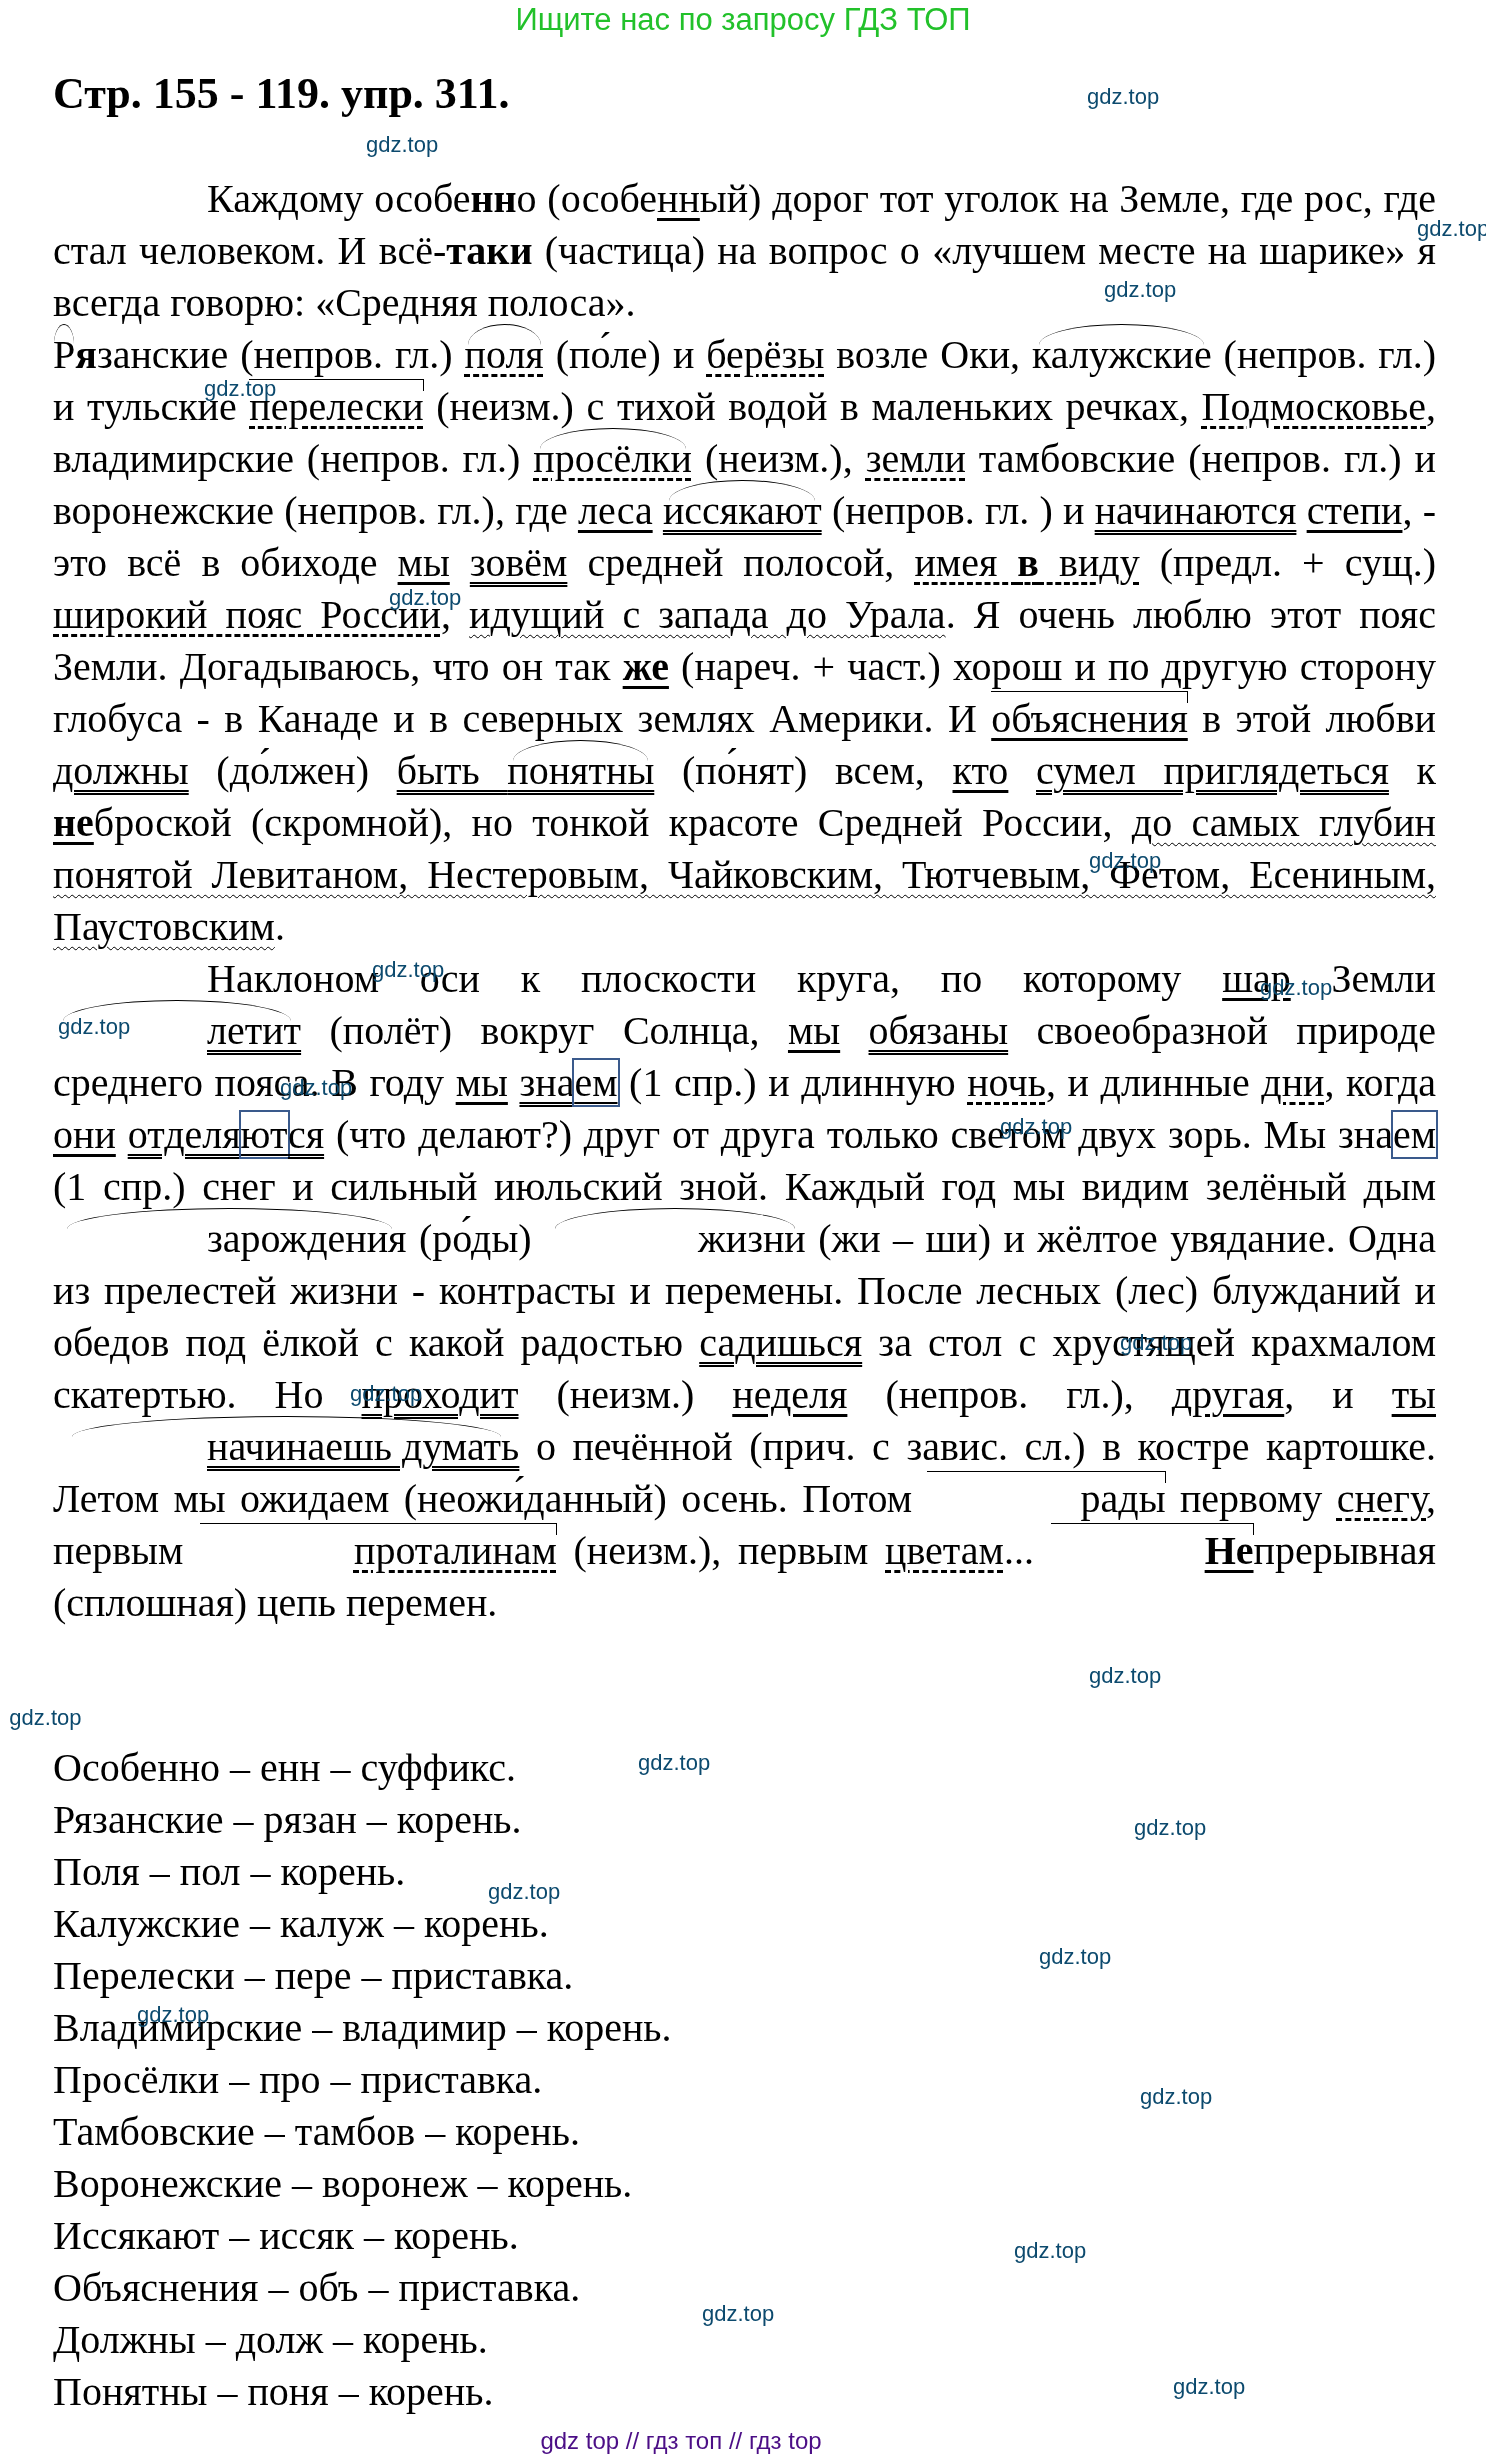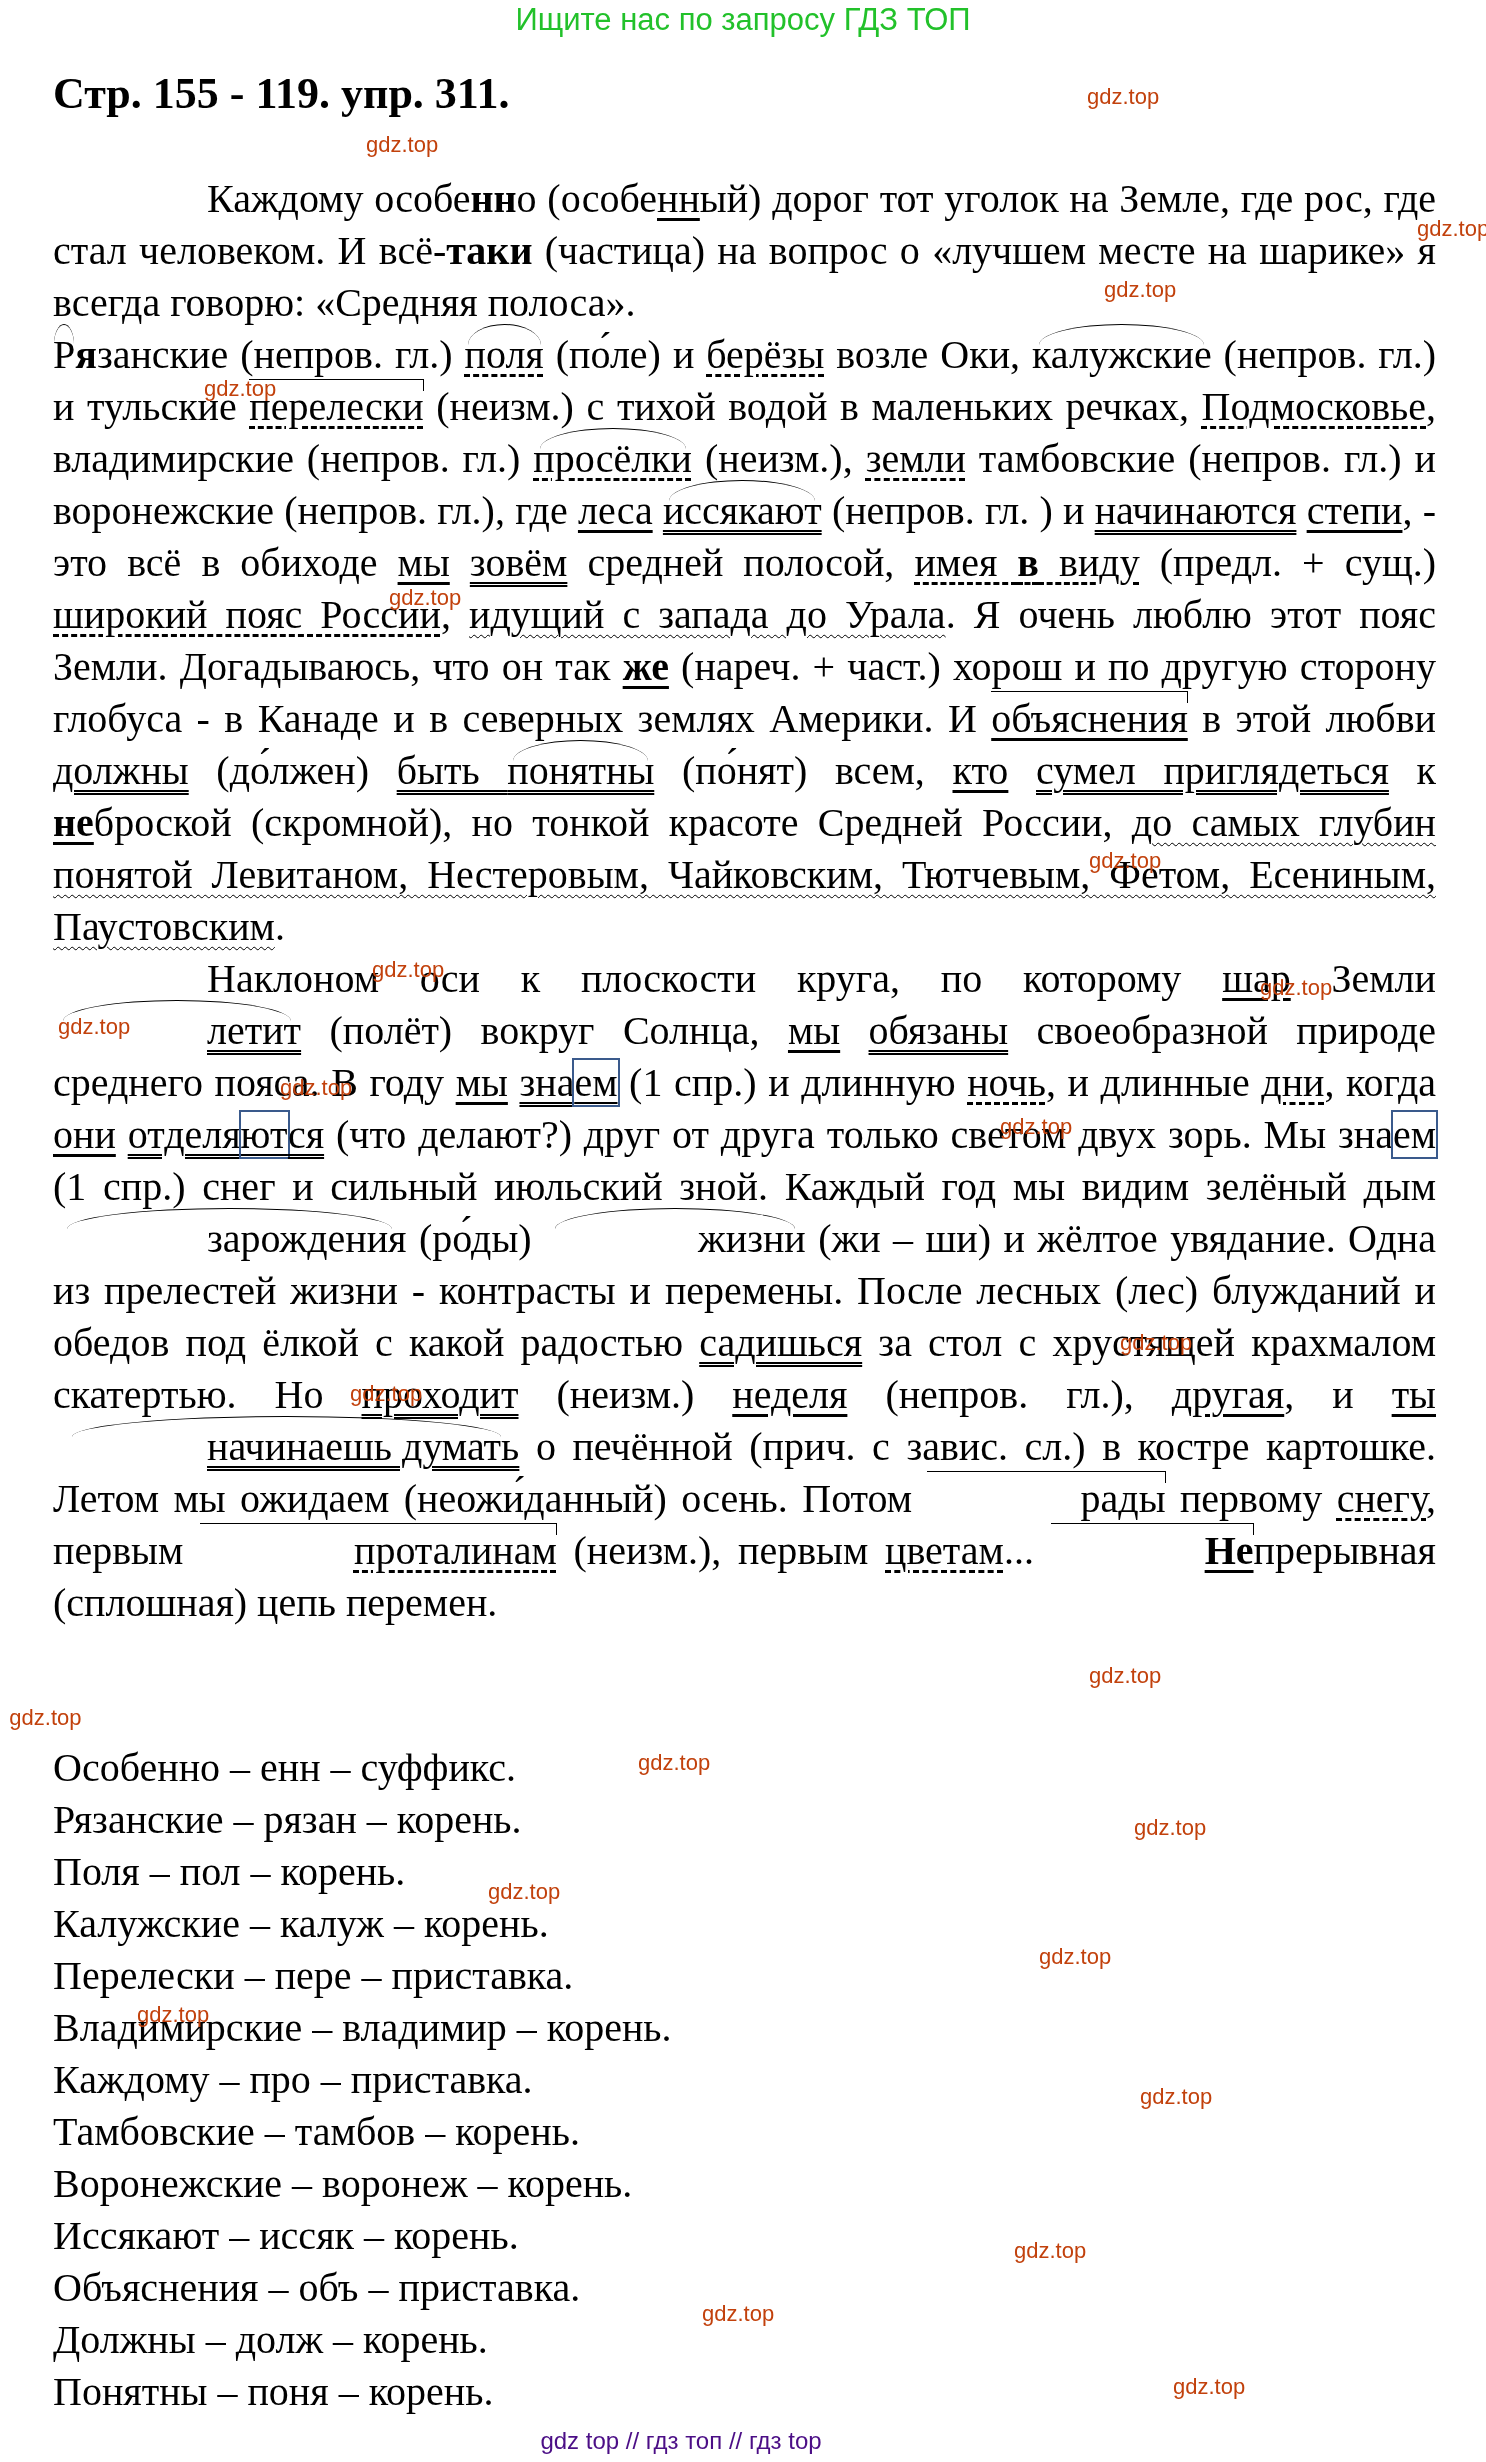--- a/index.html
+++ b/index.html
@@ -4,21 +4,21 @@
 <style>
   html, body { margin: 0; padding: 0; background: #ffffff; }
   body { width: 1486px; height: 2462px; position: relative; overflow: hidden;
          font-family: "Liberation Serif", "DejaVu Serif", serif; color: #000; }
   .top-banner { position: absolute; left: 0; width: 1486px; top: 1.6px; text-align: center;
          font-family: "Liberation Sans", "DejaVu Sans", sans-serif; font-size: 31px; color: #22c12a; }
   .footer { position: absolute; left: 0; width: 1362px; top: 2427px; text-align: center;
          font-family: "Liberation Sans", "DejaVu Sans", sans-serif; font-size: 24px; color: #4b0e86; }
   .title { position: absolute; left: 53px; top: 68px; font-size: 44px; font-weight: bold; }
   .wm { position: absolute; font-family: "Liberation Sans", "DejaVu Sans", sans-serif;
-        font-size: 22px; color: #c2410c; white-space: nowrap; }
+        font-size: 22px; color: #0c4a6e; white-space: nowrap; }
   .text-block { position: absolute; left: 53px; width: 1383px; font-size: 40px; line-height: 52px; }
   .para { text-align: justify; margin: 0; }
   .para.indent { text-indent: 154px; }
   .tok { position: relative; display: inline; }
   .u-single { text-decoration: underline; text-decoration-thickness: 3.1px; text-underline-offset: 6.2px; }
   .u-double { text-decoration: underline double; text-decoration-thickness: 2.3px; text-underline-offset: 6.2px; }
   .u-dashed { text-decoration: underline dashed; text-decoration-thickness: 3.1px; text-underline-offset: 6.2px; }
   .u-dashdot { text-decoration: underline dashed; text-decoration-thickness: 3.1px; text-underline-offset: 6.2px; }
   .u-wavy { text-decoration: underline wavy; text-decoration-thickness: 0.8px; text-underline-offset: 6.2px; }
   .b { font-weight: bold; }
@@ -45,21 +45,21 @@
     <p class="para indent"><span class="tok">Наклоном оси к плоскости круга, по которому </span><span class="tok u-single">шар</span><span class="tok"> Земли </span><span class="tok u-double arc">летит</span><span class="tok"> (полёт) вокруг Солнца, </span><span class="tok u-single">мы</span><span class="tok"> </span><span class="tok u-double">обязаны</span><span class="tok"> своеобразной природе среднего пояса. В году </span><span class="tok u-single">мы</span><span class="tok"> </span><span class="tok u-double">зна</span><span class="tok u-double box">ем</span><span class="tok"> (1 спр.) и длинную </span><span class="tok u-dashed">ночь</span><span class="tok">, и длинные </span><span class="tok u-dashed">дни</span><span class="tok">, когда </span><span class="tok u-single">они</span><span class="tok"> </span><span class="tok u-double">отделя</span><span class="tok u-double box">ют</span><span class="tok u-double">ся</span><span class="tok"> (что делают?) друг от друга только светом двух зорь. Мы зна</span><span class="tok box">ем</span><span class="tok"> (1 спр.) снег и сильный июльский зной. Каждый год мы видим зелёный дым </span><span class="tok arc">зарождения</span><span class="tok"> (ро́ды) </span><span class="tok arc">жизни</span><span class="tok"> (жи – ши) и жёлтое увядание. Одна из прелестей жизни - контрасты и перемены. После лесных (лес) блужданий и обедов под ёлкой с какой радостью </span><span class="tok u-double">садишься</span><span class="tok"> за стол с хрустящей крахмалом скатертью. Но </span><span class="tok u-double">проходит</span><span class="tok"> (неизм.) </span><span class="tok u-single">неделя</span><span class="tok"> (непров. гл.), </span><span class="tok u-single">другая</span><span class="tok">, и </span><span class="tok u-single">ты</span><span class="tok"> </span><span class="tok u-double arc">начинаешь думать</span><span class="tok"> о печённой (прич. с завис. сл.) в костре картошке. Летом мы ожидаем (неожи́данный) осень. Потом </span><span class="tok pre">рады</span><span class="tok"> первому </span><span class="tok u-dashed">снегу</span><span class="tok">, первым </span><span class="tok u-dashed pre">проталинам</span><span class="tok"> (неизм.), первым </span><span class="tok u-dashed">цветам</span><span class="tok">... </span><span class="tok u-single b pre">Не</span><span class="tok">прерывная (сплошная) цепь перемен.</span></p>
   </div>
 
 <div class="list" id="morpheme-list">
     <div class="list-item">Особенно – енн – суффикс.</div>
     <div class="list-item">Рязанские – рязан – корень.</div>
     <div class="list-item">Поля – пол – корень.</div>
     <div class="list-item">Калужские – калуж – корень.</div>
     <div class="list-item">Перелески – пере – приставка.</div>
     <div class="list-item">Владимирские – владимир – корень.</div>
-    <div class="list-item">Каждому – про – приставка.</div>
+    <div class="list-item">Просёлки – про – приставка.</div>
     <div class="list-item">Тамбовские – тамбов – корень.</div>
     <div class="list-item">Воронежские – воронеж – корень.</div>
     <div class="list-item">Иссякают – иссяк – корень.</div>
     <div class="list-item">Объяснения – объ – приставка.</div>
     <div class="list-item">Должны – долж – корень.</div>
     <div class="list-item">Понятны – поня – корень.</div>
   </div>
 
 <div id="watermarks">
     <div class="wm" style="left: 1087px; top: 84px;">gdz.top</div>

